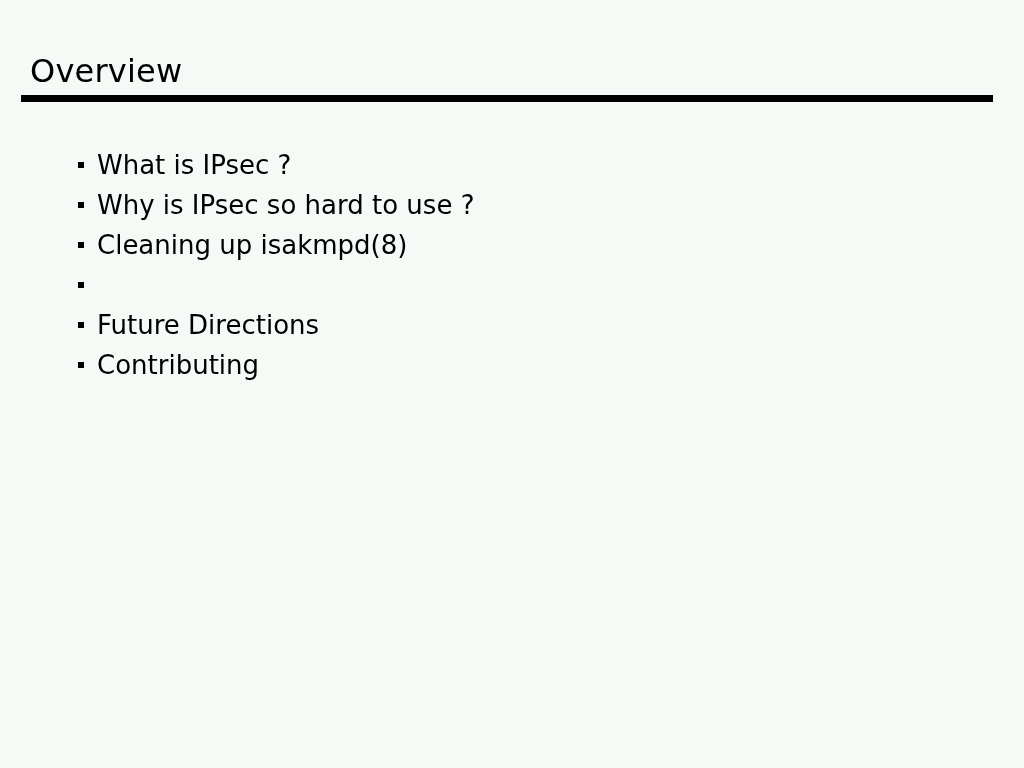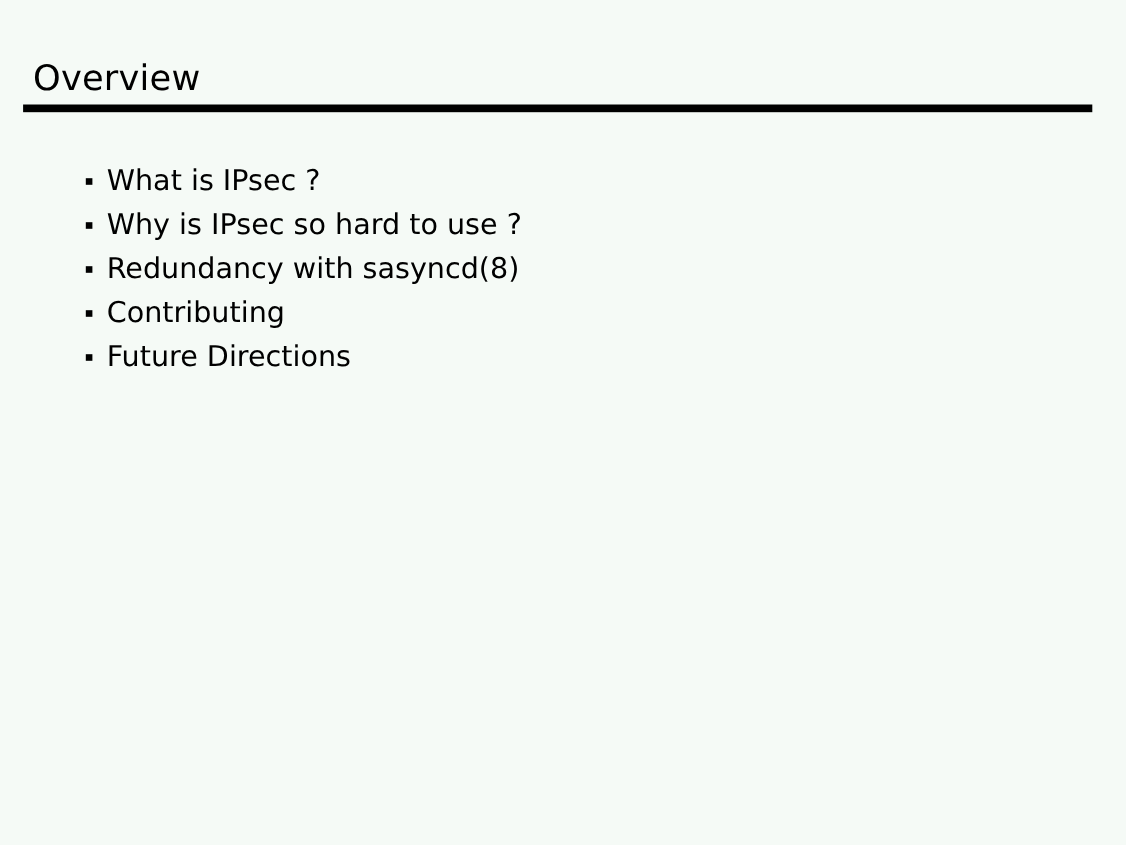--- a/index.html
+++ b/index.html
@@ -84,33 +84,36 @@
     <li class="bullet-item">
       <span class="bullet-marker"></span>
       <span class="bullet-text">What is IPsec ?</span>
     </li>
 
     <li class="bullet-item">
       <span class="bullet-marker"></span>
       <span class="bullet-text">Why is IPsec so hard to use ?</span>
     </li>
 
+    <li class="bullet-item">
+      <span class="bullet-marker"></span>
+      <span class="bullet-text">Cleaning up isakmpd(8)</span>
+    </li>
 
 
 
     <li class="bullet-item">
       <span class="bullet-marker"></span>
-      <span class="bullet-text">Redundancy with sasyncd(8)</span>
+    </li>
+
+    <li class="bullet-item">
+      <span class="bullet-marker"></span>
+      <span class="bullet-text">Future Directions</span>
     </li>
 
     <li class="bullet-item">
       <span class="bullet-marker"></span>
       <span class="bullet-text">Contributing</span>
     </li>
 
-    <li class="bullet-item">
-      <span class="bullet-marker"></span>
-      <span class="bullet-text">Future Directions</span>
-    </li>
-
   </ul>
 
 </div>
 
 </body></html>

